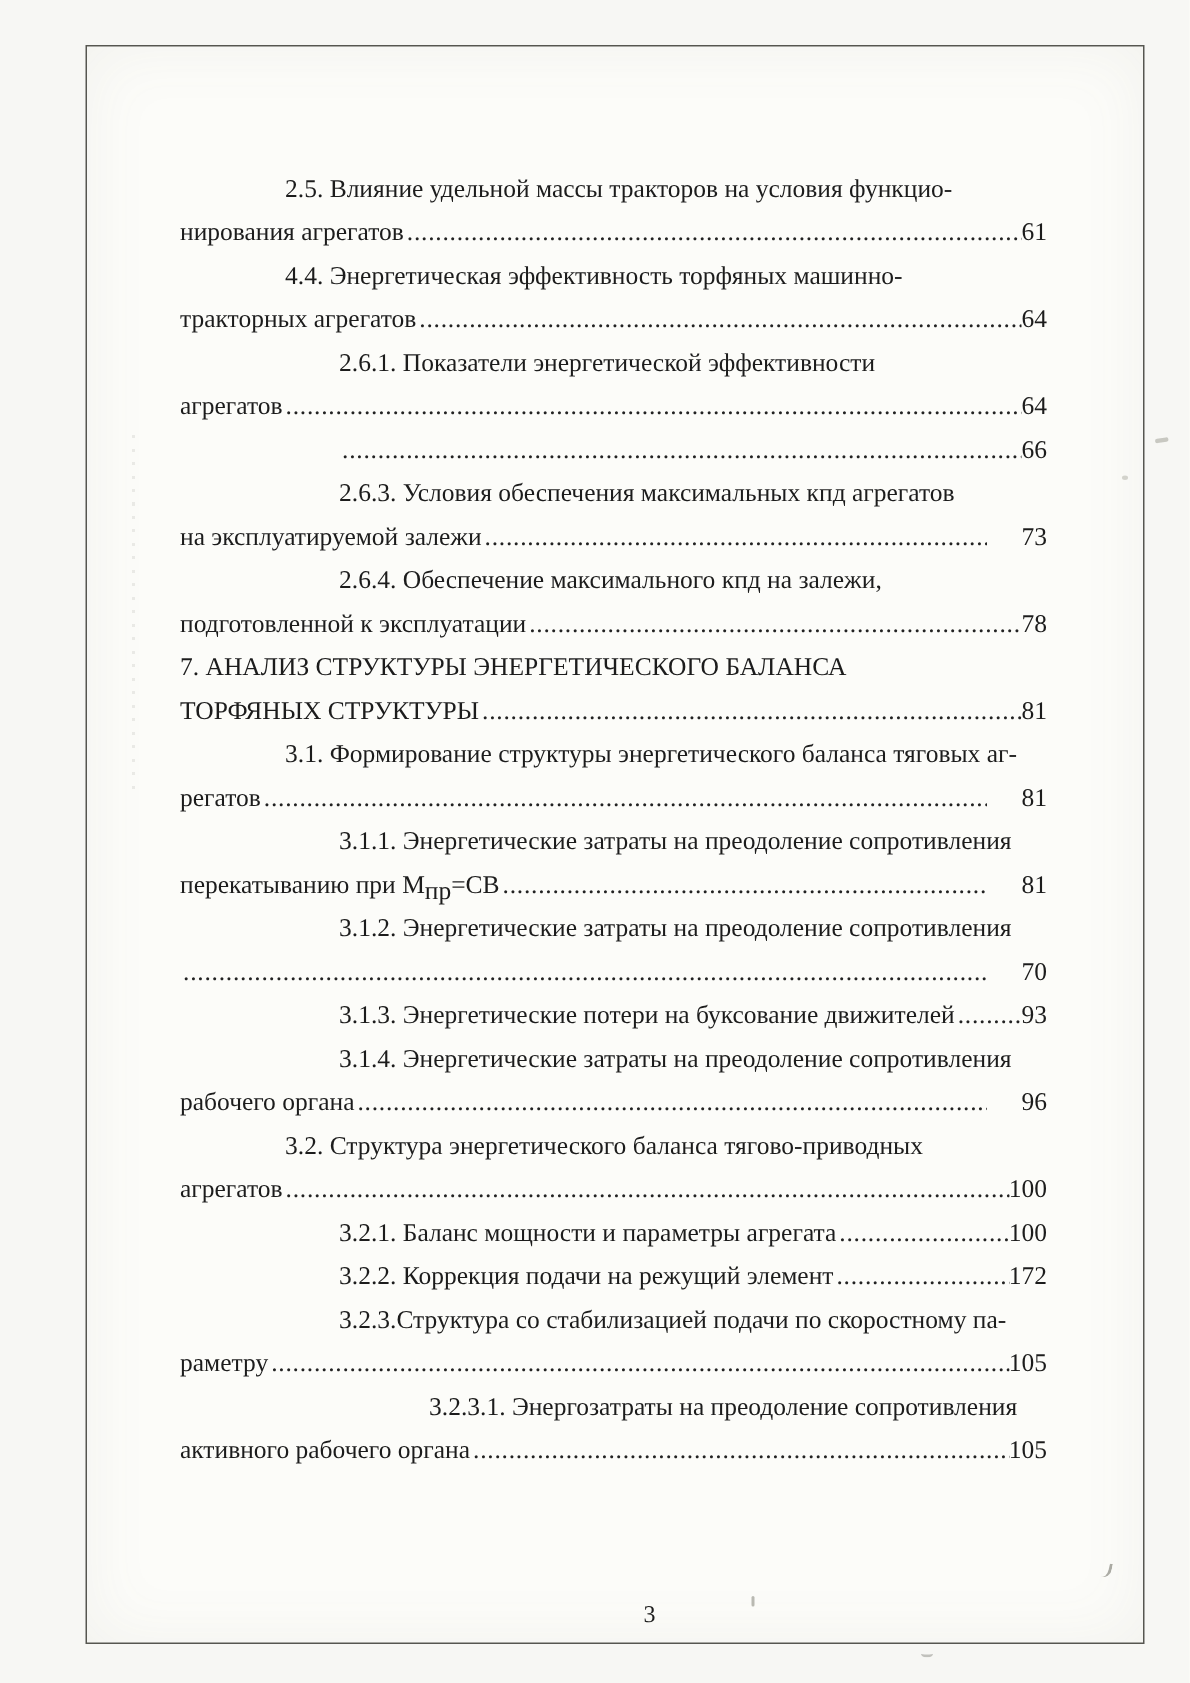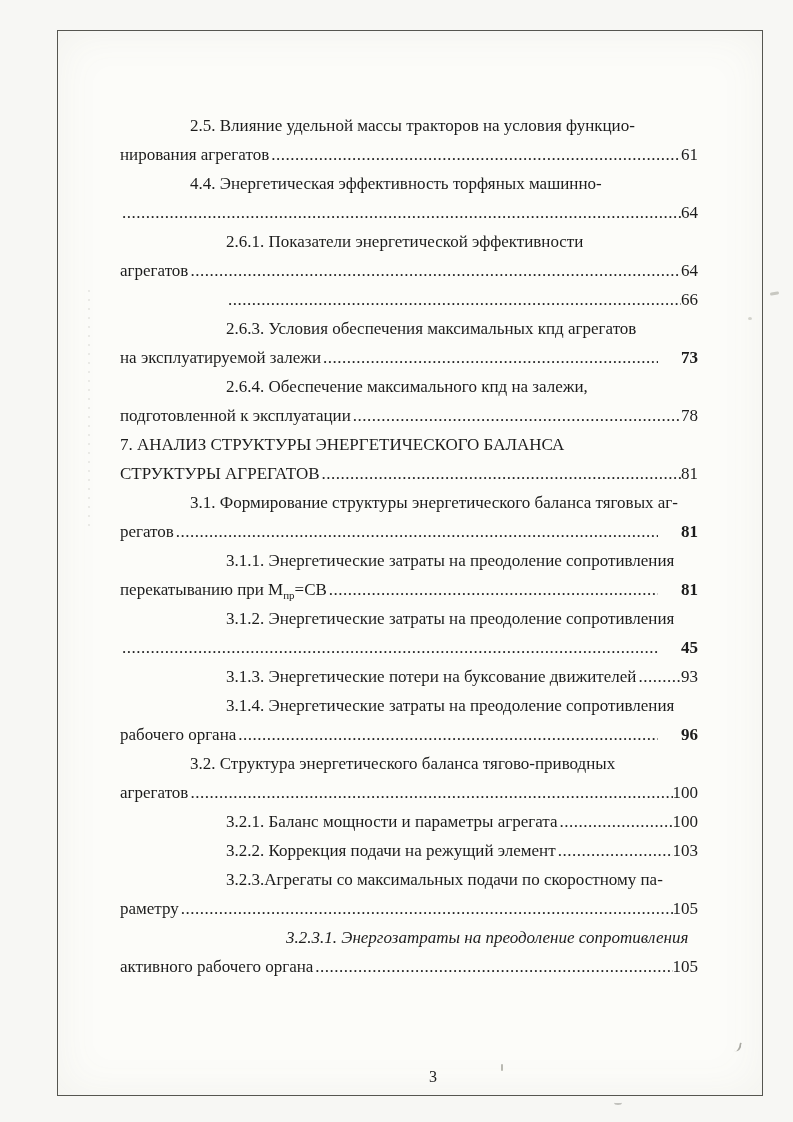--- a/index.html
+++ b/index.html
@@ -36,34 +36,34 @@
     align-items: baseline;
     height: 29px;
     line-height: 29px;
     font-size: 17px;
     overflow: hidden;
     white-space: pre;
   }
   .i0 { padding-left: 0; text-align: center; }
   .i1 { padding-left: 70px; }
   .i2 { padding-left: 106px; }
-  .i3 { padding-left: 166px; font-style: italic; }
+  .i3 { padding-left: 166px; }
   .txt { flex: 0 0 auto; }
   .leader {
     flex: 1 1 0;
     min-width: 0;
     overflow: hidden;
     letter-spacing: 0.5px;
     padding: 0 2px;
     color: #222;
   }
   .pg { flex: 0 0 auto; }
-  .pg.gap { margin-left: 23px; font-weight: bold; }
+  .pg.gap { margin-left: 23px; }
   sub {
-    font-size: 11px;
+    font-size: 17px;
     line-height: 0;
   }
   .page-num {
     position: absolute;
     left: 371px;
     top: 1037px;
     font-size: 16px;
   }
   
   .artifact { position: absolute; pointer-events: none; }
@@ -90,20 +90,21 @@
       <span class="txt">нирования агрегатов</span>
       <span class="leader">........................................................................................................................................................................................................</span>
       <span class="pg">61</span>
     </div>
 
     <div class="line i1">
       <span class="txt">4.4. Энергетическая эффективность торфяных машинно-</span>
     </div>
 
     <div class="line i0">
+      <span class="txt">тракторных агрегатов</span>
       <span class="leader">........................................................................................................................................................................................................</span>
       <span class="pg">64</span>
     </div>
 
     <div class="line i2">
       <span class="txt">2.6.1. Показатели энергетической эффективности</span>
     </div>
 
     <div class="line i0">
       <span class="txt">агрегатов</span>
@@ -134,21 +135,21 @@
       <span class="txt">подготовленной к эксплуатации</span>
       <span class="leader">........................................................................................................................................................................................................</span>
       <span class="pg">78</span>
     </div>
 
     <div class="line i0">
       <span class="txt">7. АНАЛИЗ СТРУКТУРЫ ЭНЕРГЕТИЧЕСКОГО БАЛАНСА</span>
     </div>
 
     <div class="line i0">
-      <span class="txt">СТРУКТУРЫ АГРЕГАТОВ</span>
+      <span class="txt">ТОРФЯНЫХ СТРУКТУРЫ</span>
       <span class="leader">........................................................................................................................................................................................................</span>
       <span class="pg">81</span>
     </div>
 
     <div class="line i1">
       <span class="txt">3.1. Формирование структуры энергетического баланса тяговых аг-</span>
     </div>
 
     <div class="line i0">
       <span class="txt">регатов</span>
@@ -165,21 +166,21 @@
       <span class="leader">........................................................................................................................................................................................................</span>
       <span class="pg gap">81</span>
     </div>
 
     <div class="line i2">
       <span class="txt">3.1.2. Энергетические затраты на преодоление сопротивления</span>
     </div>
 
     <div class="line i0">
       <span class="leader">........................................................................................................................................................................................................</span>
-      <span class="pg gap">45</span>
+      <span class="pg gap">70</span>
     </div>
 
     <div class="line i2">
       <span class="txt">3.1.3. Энергетические потери на буксование движителей</span>
       <span class="leader">........................................................................................................................................................................................................</span>
       <span class="pg">93</span>
     </div>
 
     <div class="line i2">
       <span class="txt">3.1.4. Энергетические затраты на преодоление сопротивления</span>
@@ -203,25 +204,25 @@
 
     <div class="line i2">
       <span class="txt">3.2.1. Баланс мощности и параметры агрегата</span>
       <span class="leader">........................................................................................................................................................................................................</span>
       <span class="pg">100</span>
     </div>
 
     <div class="line i2">
       <span class="txt">3.2.2. Коррекция подачи на режущий элемент</span>
       <span class="leader">........................................................................................................................................................................................................</span>
-      <span class="pg">103</span>
-    </div>
-
-    <div class="line i2">
-      <span class="txt">3.2.3.Агрегаты со максимальных подачи по скоростному па-</span>
+      <span class="pg">172</span>
+    </div>
+
+    <div class="line i2">
+      <span class="txt">3.2.3.Структура со стабилизацией подачи по скоростному па-</span>
     </div>
 
     <div class="line i0">
       <span class="txt">раметру</span>
       <span class="leader">........................................................................................................................................................................................................</span>
       <span class="pg">105</span>
     </div>
 
     <div class="line i3">
       <span class="txt">3.2.3.1. Энергозатраты на преодоление сопротивления</span>

